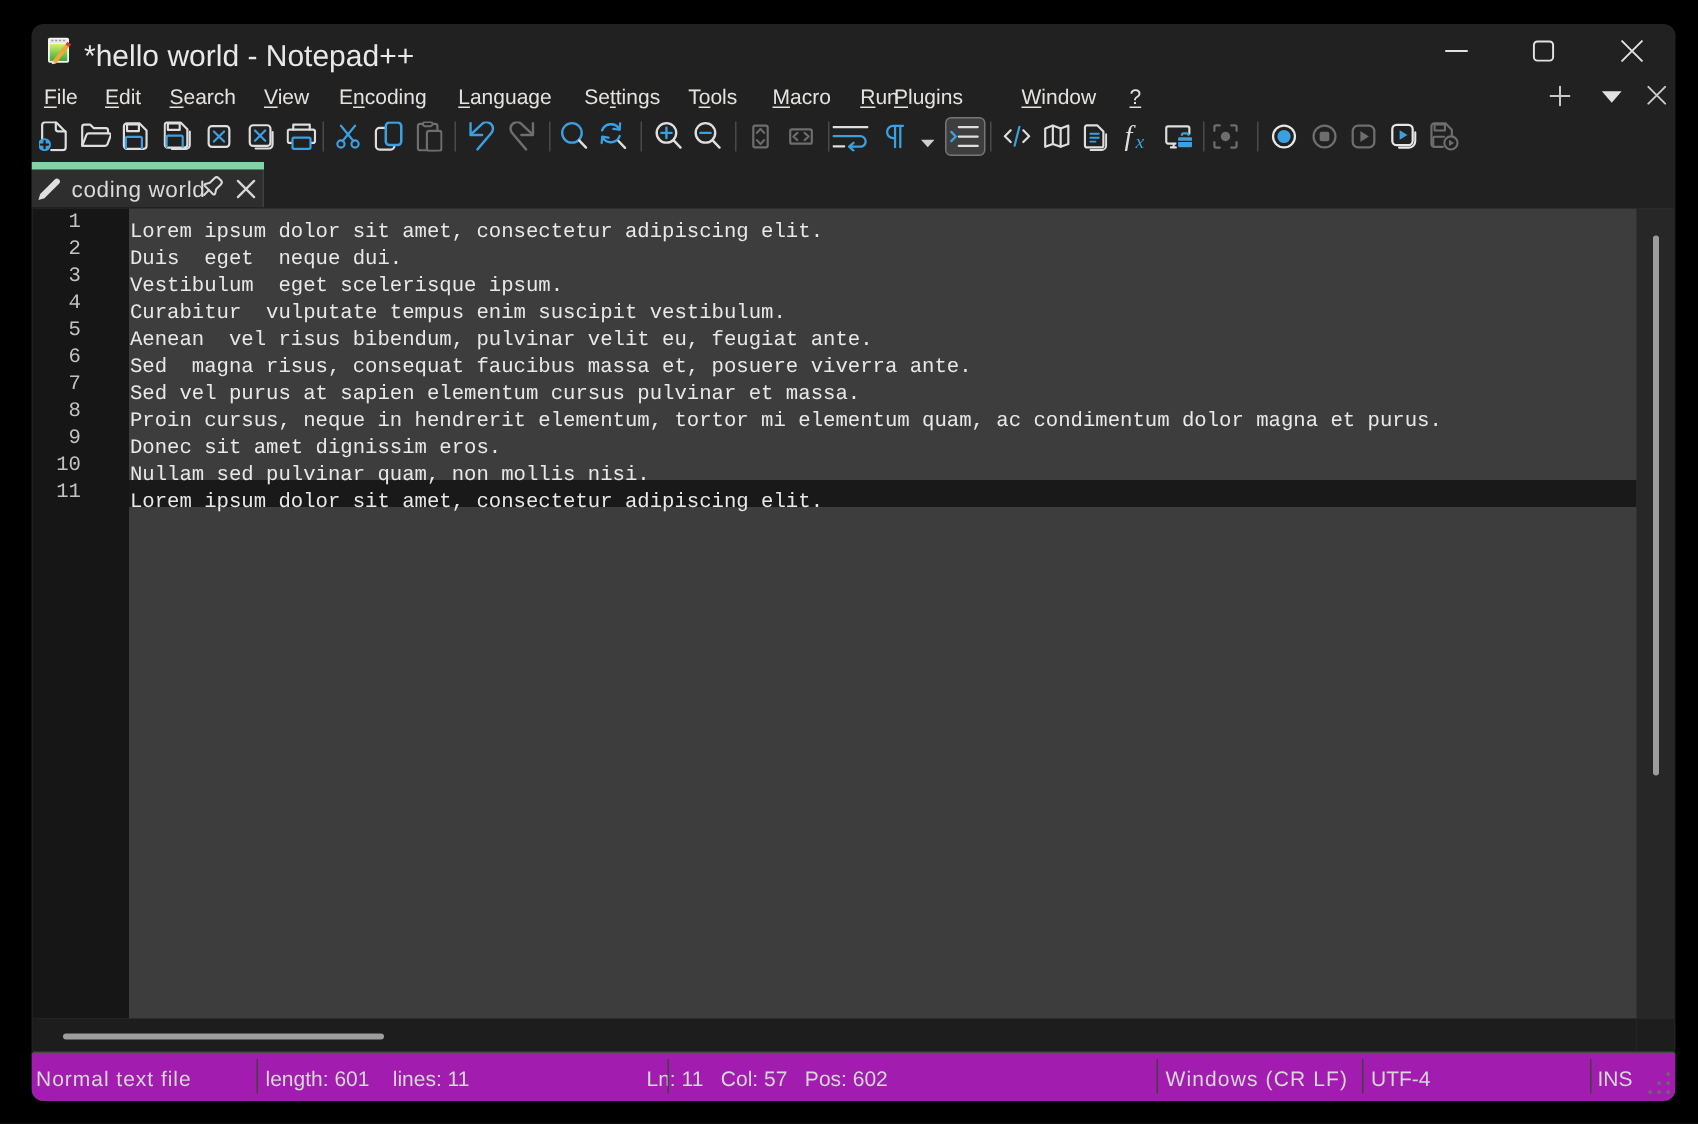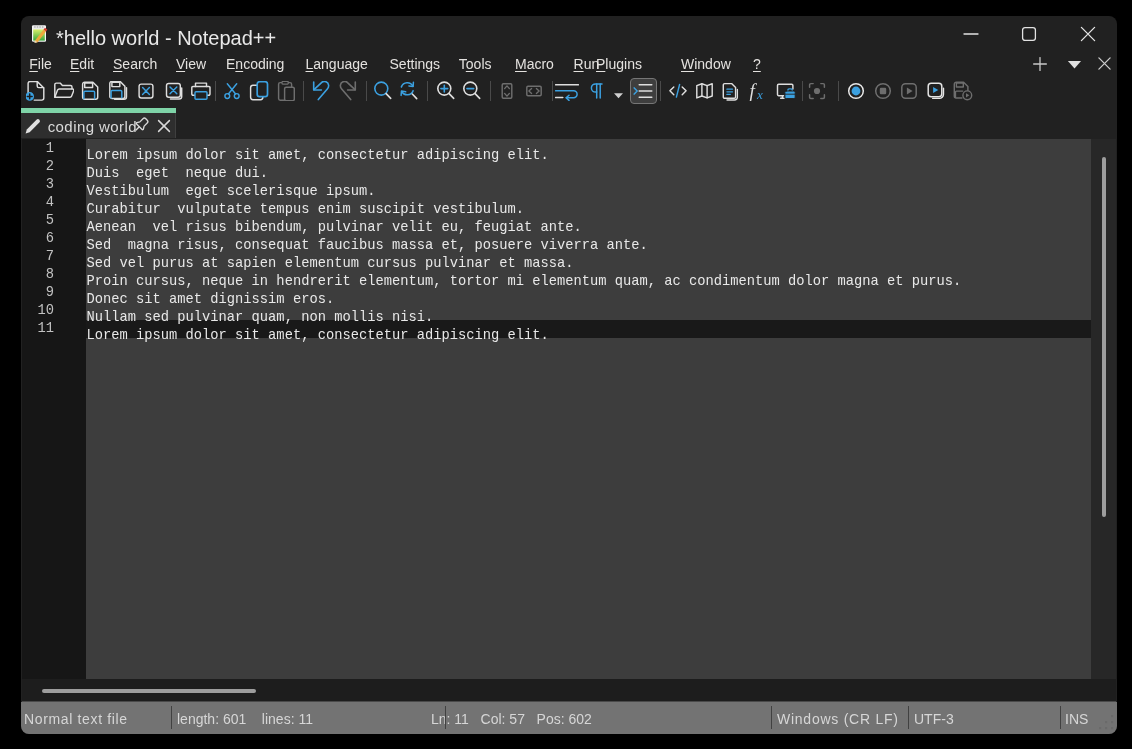--- a/index.html
+++ b/index.html
@@ -19,21 +19,21 @@
     color:#c2c2c2; white-space:pre; }
   #lines { position:absolute; left:64.6px; top:8px;
     font-family:Liberation Mono, monospace; font-size:13.75px; line-height:18px;
     color:#e8e8e8; white-space:pre; }
   #caretline { position:absolute; left:64px; top:181px; width:1005px; height:18px; background:#191919; }
   #vsb { position:absolute; left:1069px; top:0; width:25px; height:540px; background:#272727; }
   #vthumb { position:absolute; left:11px; top:18px; width:4px; height:360px; background:#9d9d9d; border-radius:2px; }
   #hsb { position:absolute; left:0; top:540px; width:1069px; height:22px; background:#1d1d1d; }
   #hthumb { position:absolute; left:20px; top:9.5px; width:214px; height:4px; background:#9d9d9d; border-radius:2px; }
   #sbcorner { position:absolute; left:1069px; top:540px; width:25px; height:22px; background:#1d1d1d; }
-  #status { position:absolute; left:0; top:686px; width:1096px; height:32px; background:#737373; }
+  #status { position:absolute; left:0; top:686px; width:1096px; height:32px; background:#a21caf; }
   .st { position:absolute; top:8.5px; font-size:14px; color:#d6d6d6; white-space:pre; }
   .stsep { position:absolute; top:4px; width:1px; height:23px; background:#414141; }
 </style>
 </head>
 <body>
 <div id="win">
 <svg class="abs" style="left:9px;top:8px" width="19" height="19" viewBox="0 0 19 19">
       <defs>
         <linearGradient id="gg" x1="0" y1="0" x2="0" y2="1">
           <stop offset="0" stop-color="#d9ef6a"></stop>
@@ -299,21 +299,21 @@
   <div id="hsb">
         <div id="hthumb"></div>
       </div>
   <div id="sbcorner"></div>
 </div>
 <div id="status">
       <div class="st" style="left:3px;letter-spacing:0.65px">Normal text file</div>
       <div class="st" style="left:156px">length: 601&nbsp;&nbsp;&nbsp;&nbsp;lines: 11</div>
       <div class="st" style="left:410px">Ln: 11&nbsp;&nbsp;&nbsp;Col: 57&nbsp;&nbsp;&nbsp;Pos: 602</div>
       <div class="st" style="left:756px;letter-spacing:0.75px">Windows (CR LF)</div>
-      <div class="st" style="left:893px">UTF-3</div>
+      <div class="st" style="left:893px">UTF-4</div>
       <div class="st" style="left:1044px">INS</div>
       <div class="stsep" style="left:149.5px"></div>
       <div class="stsep" style="left:423.5px"></div>
       <div class="stsep" style="left:749.5px"></div>
       <div class="stsep" style="left:886.5px"></div>
       <div class="stsep" style="left:1038.5px"></div>
       <svg class="abs" style="left:1076px;top:11px" width="18" height="18" viewBox="0 0 18 18">
         <rect x="14" y="2" width="2.2" height="2.2" fill="#6a6a6a"></rect>
         <rect x="8" y="8" width="2.2" height="2.2" fill="#6a6a6a"></rect>
         <rect x="14" y="8" width="2.2" height="2.2" fill="#6a6a6a"></rect>

